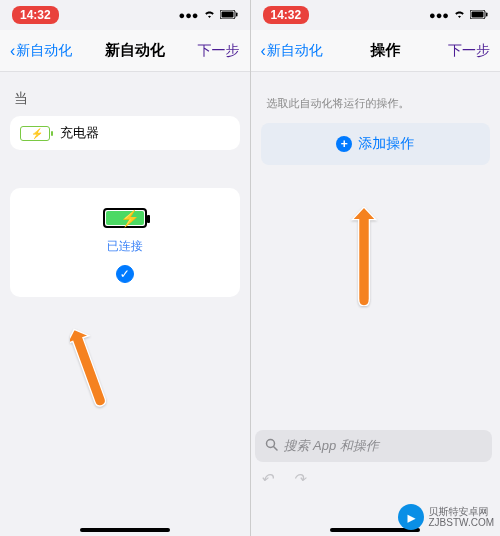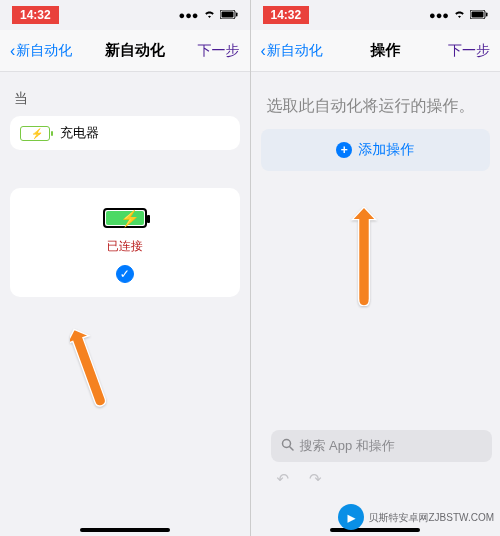--- a/index.html
+++ b/index.html
@@ -27,21 +27,21 @@
       align-items: center;
       justify-content: space-between;
       padding: 0 12px;
       font-size: 12px;
       font-weight: 600;
       color: #000;
     }
     .time-pill {
       background: #e9413b;
       color: #fff;
-      border-radius: 0;
+      border-radius: 8px;
       padding: 2px 8px;
       font-size: 12px;
       font-weight: 600;
     }
     .status-icons {
       display: flex;
       align-items: center;
       gap: 4px;
       font-size: 11px;
     }
@@ -142,37 +142,37 @@
       color: #000;
       font-size: 16px;
       font-weight: bold;
     }
     .battery.black .fillb {
       position: absolute;
       left: 1px; top: 1px; bottom: 1px; right: 1px;
       background: #000;
       border-radius: 2px;
     }
-    .option-label { font-size: 12px; color: #b91c1c; }
+    .option-label { font-size: 12px; color: #3b82f6; }
     .radio {
       width: 18px; height: 18px;
       border: 1.5px solid #007aff;
       border-radius: 50%;
       display: flex;
       align-items: center;
       justify-content: center;
     }
     .radio.checked {
       background: #007aff;
       color: #fff;
       font-size: 12px;
     }
 
     
-    .hint-text { font-size: 16px; color: #888; margin: 14px 6px 12px; }
+    .hint-text { font-size: 11px; color: #888; margin: 14px 6px 12px; }
     .add-action {
       background: #e7ecf4;
       border-radius: 8px;
       padding: 12px 0;
       display: flex;
       align-items: center;
       justify-content: center;
       color: #007aff;
       font-size: 14px;
       font-weight: 500;
@@ -194,21 +194,21 @@
     .arrow {
       position: absolute;
       width: 36px;
       pointer-events: none;
     }
     .arrow svg { width: 100%; height: auto; filter: drop-shadow(0 1px 1px rgba(0,0,0,.2)); }
 
     
     .bottom-area {
       position: absolute;
-      bottom: 48px; left: 20px; right: 8px;
+      bottom: 48px; left: 4px; right: 8px; font-style: italic;
     }
     .search-bar {
       background: #e3e3e7;
       border-radius: 8px;
       padding: 7px 10px;
       display: flex;
       align-items: center;
       color: #8a8a8e;
       font-size: 13px;
       gap: 6px;
@@ -243,21 +243,21 @@
       font-size: 10px;
     }
     .wm-circle {
       width: 26px; height: 26px;
       border-radius: 50%;
       background: #0a8fe6;
       color: #fff;
       display: flex; align-items: center; justify-content: center;
       font-size: 16px;
     }
-    .wm-text { display:flex; flex-direction:row; line-height:1.1; }
+    .wm-text { display:flex; flex-direction:column; line-height:1.1; }
   </style>
 </head>
 <body>
 
 <div class="phone left">
   <div class="status-bar">
     <span class="time-pill">14:32</span>
     <span class="status-icons">
       <span>●●●</span>
       <span>

